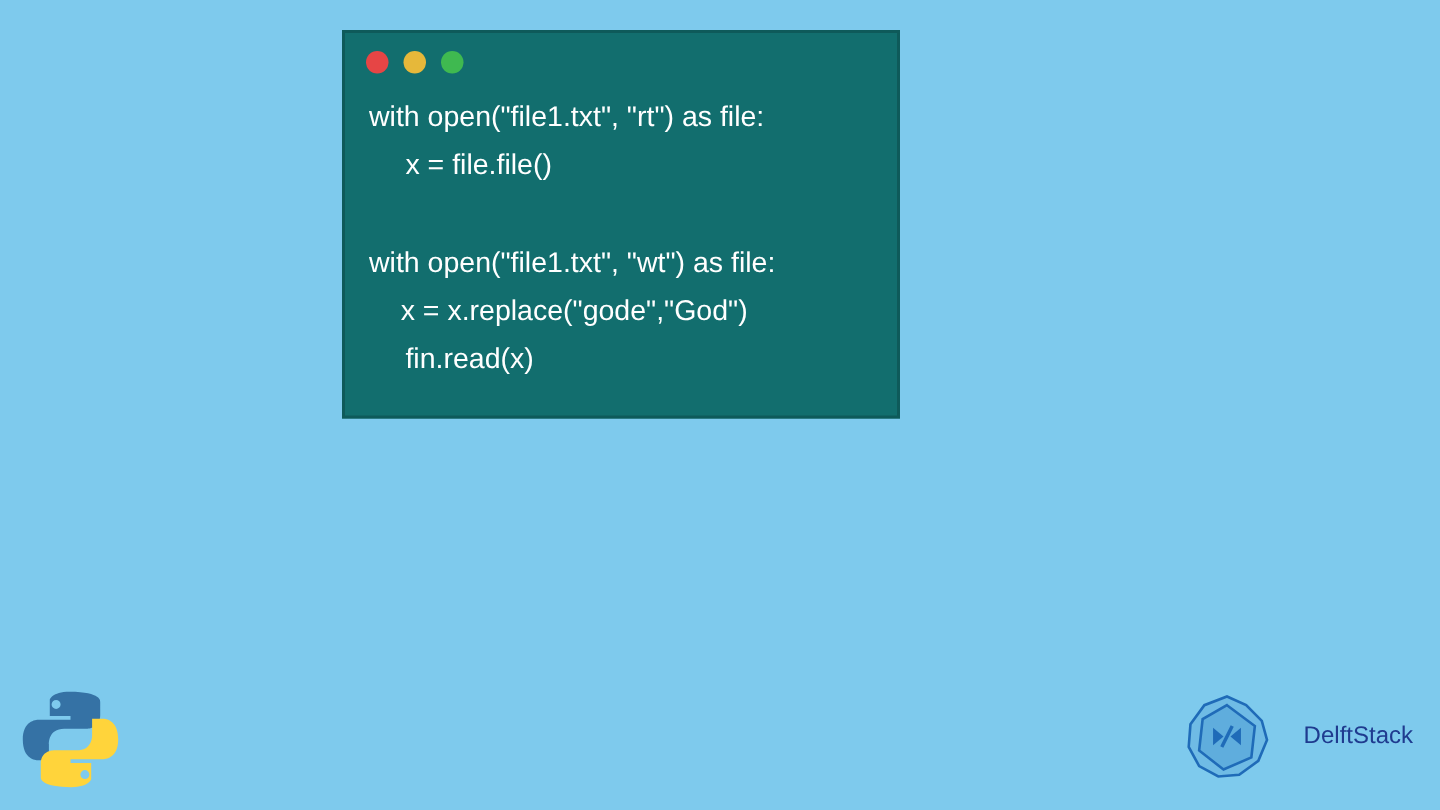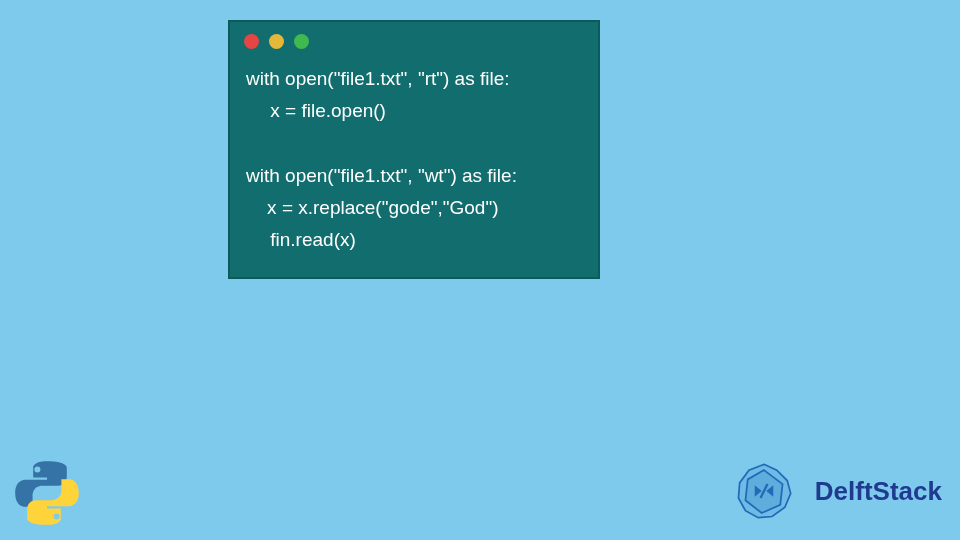--- a/index.html
+++ b/index.html
@@ -55,37 +55,37 @@
     display: flex;
     align-items: center;
     gap: 4px;
   }
   .delft-logo .emblem {
     width: 58px;
     height: 58px;
   }
   .delft-logo .brand {
     color: #1f3b8f;
-    font-weight: 700;
-    font-size: 26px;
+    font-weight: 400;
+    font-size: 16px;
     font-family: Arial, Helvetica, sans-serif;
     margin-left: 18px;
   }
 </style>
 </head>
 <body>
 
 <div class="code-window">
   <div class="traffic-lights">
     <div class="dot red"></div>
     <div class="dot yellow"></div>
     <div class="dot green"></div>
   </div>
   <div class="code-block"><span>with open("file1.txt", "rt") as file:</span>
-<span>  x = file.open()</span>
+<span>  x = file.file()</span>
 <span>  </span>
 <span>with open("file1.txt", "wt") as file:</span>
 <span>    x = x.replace("gode","God")</span>
 <span>  fin.read(x)</span></div>
 </div>
 
 <div class="python-logo">
   <svg viewBox="0 0 110 110" width="66" height="66">
     <path fill="#3572A5" d="M54 2c-20 0-22 9-22 9v18h23v4H21S2 31 2 55s17 23 17 23h12V60s-1-17 17-17h24s16 1 16-15V13S90 2 54 2zM39 11a5 5 0 1 1 0 10 5 5 0 0 1 0-10z"></path>
     <path fill="#FFD43B" d="M56 108c20 0 22-9 22-9V81H55v-4h34s19 2 19-22-17-23-17-23H79v18s1 17-17 17H38s-16-1-16 15v15s-2 11 34 11zm15-9a5 5 0 1 1 0-10 5 5 0 0 1 0 10z"></path>

